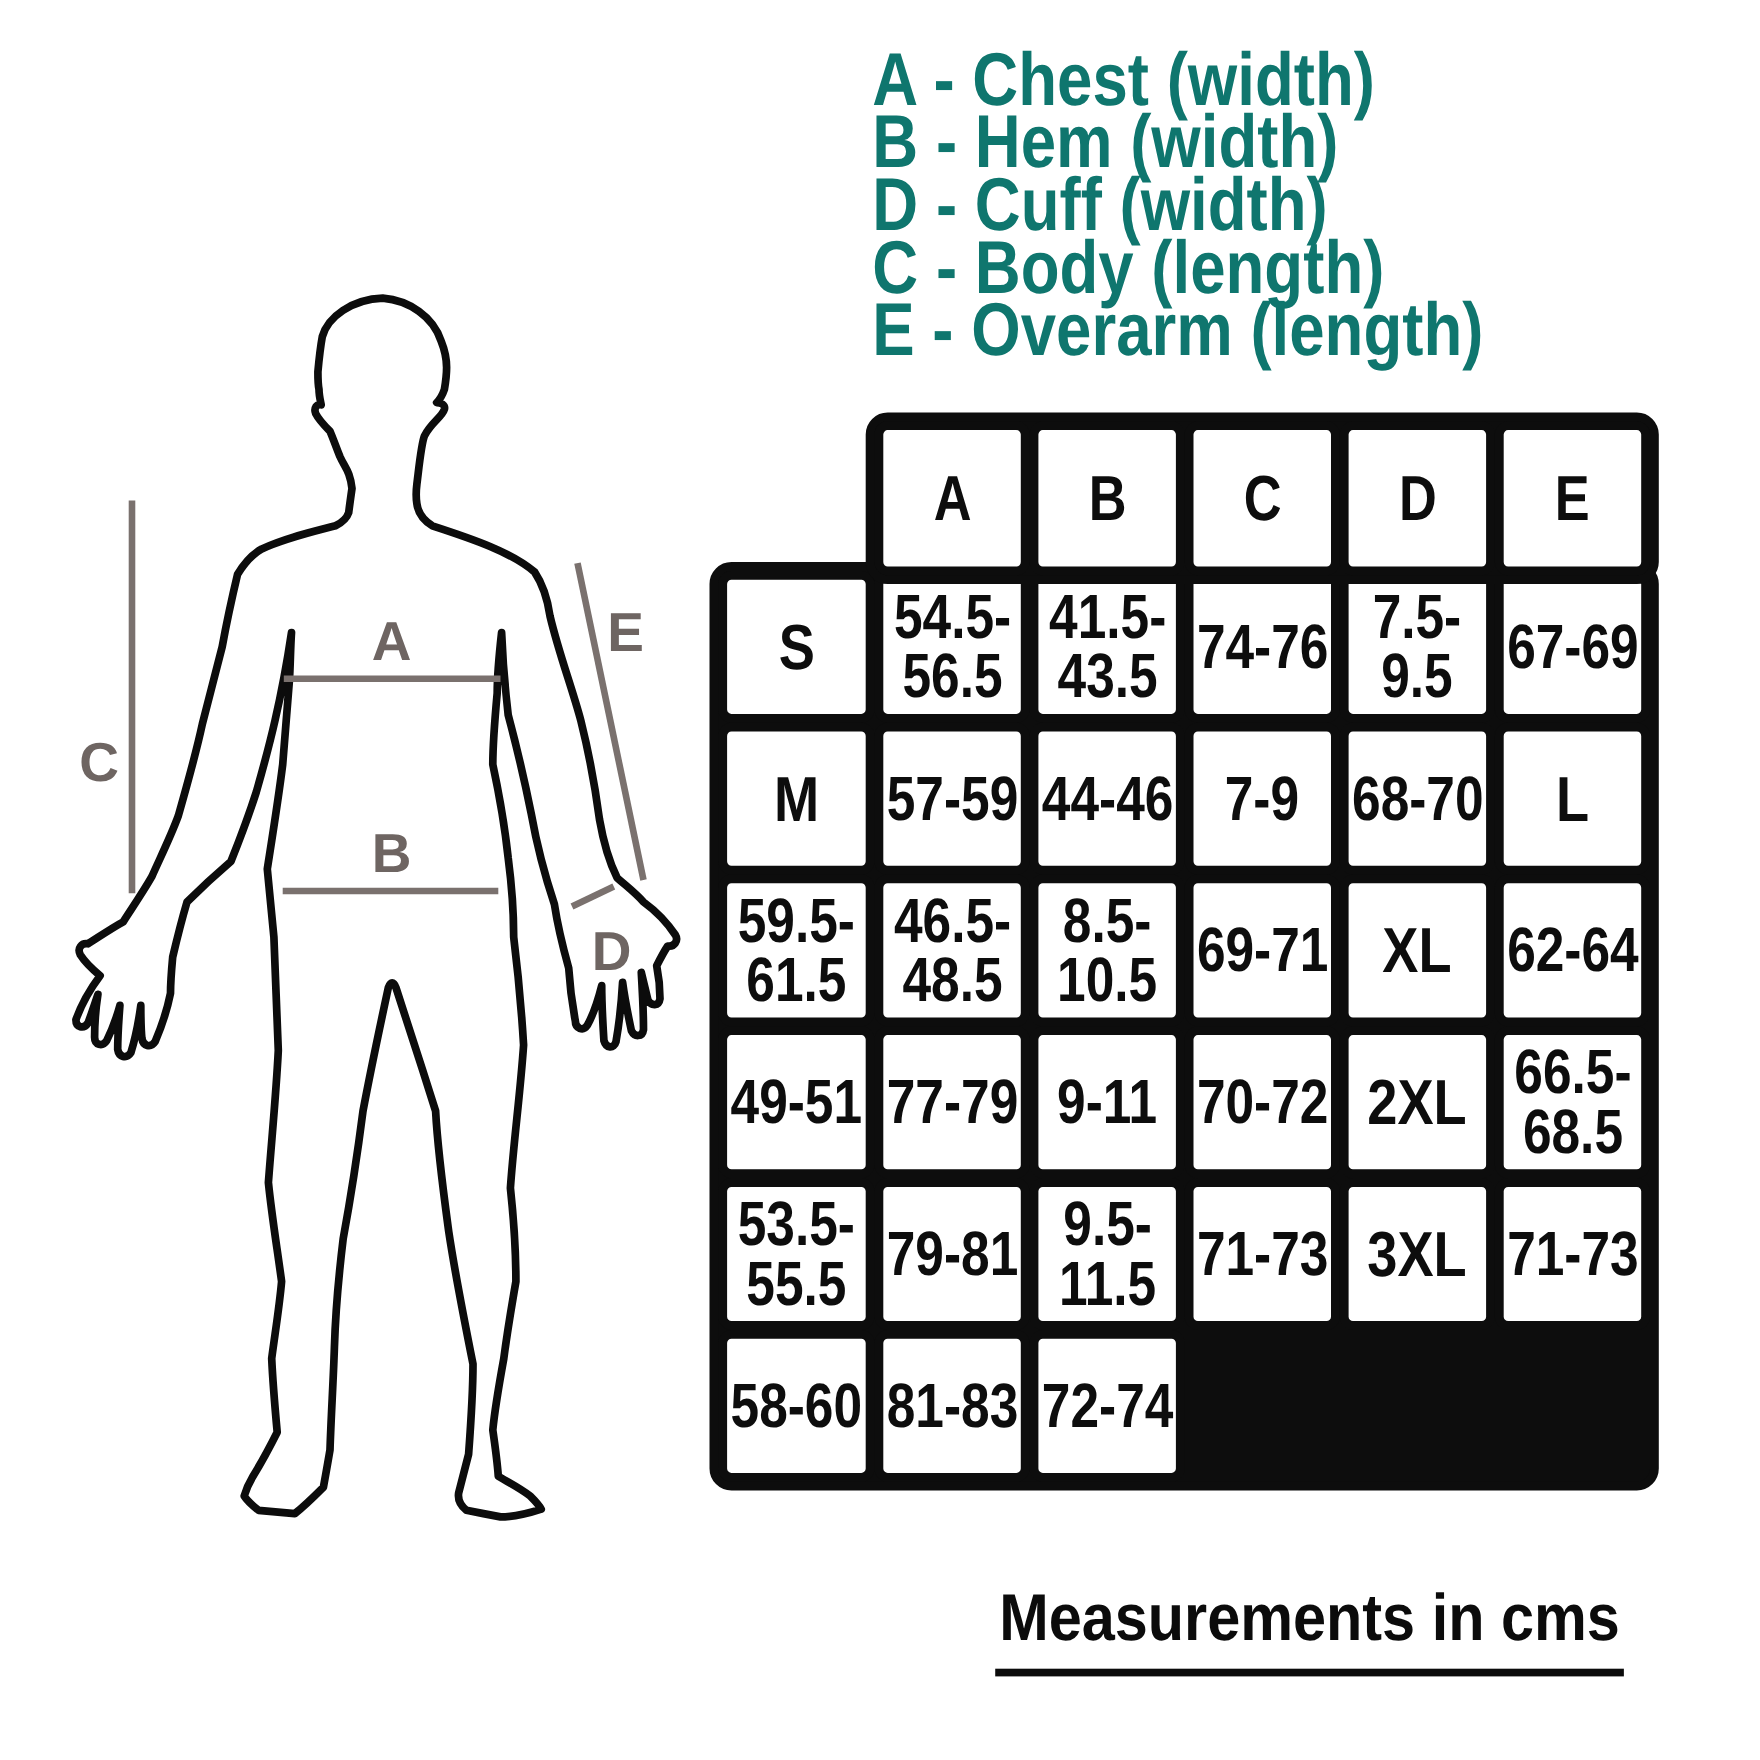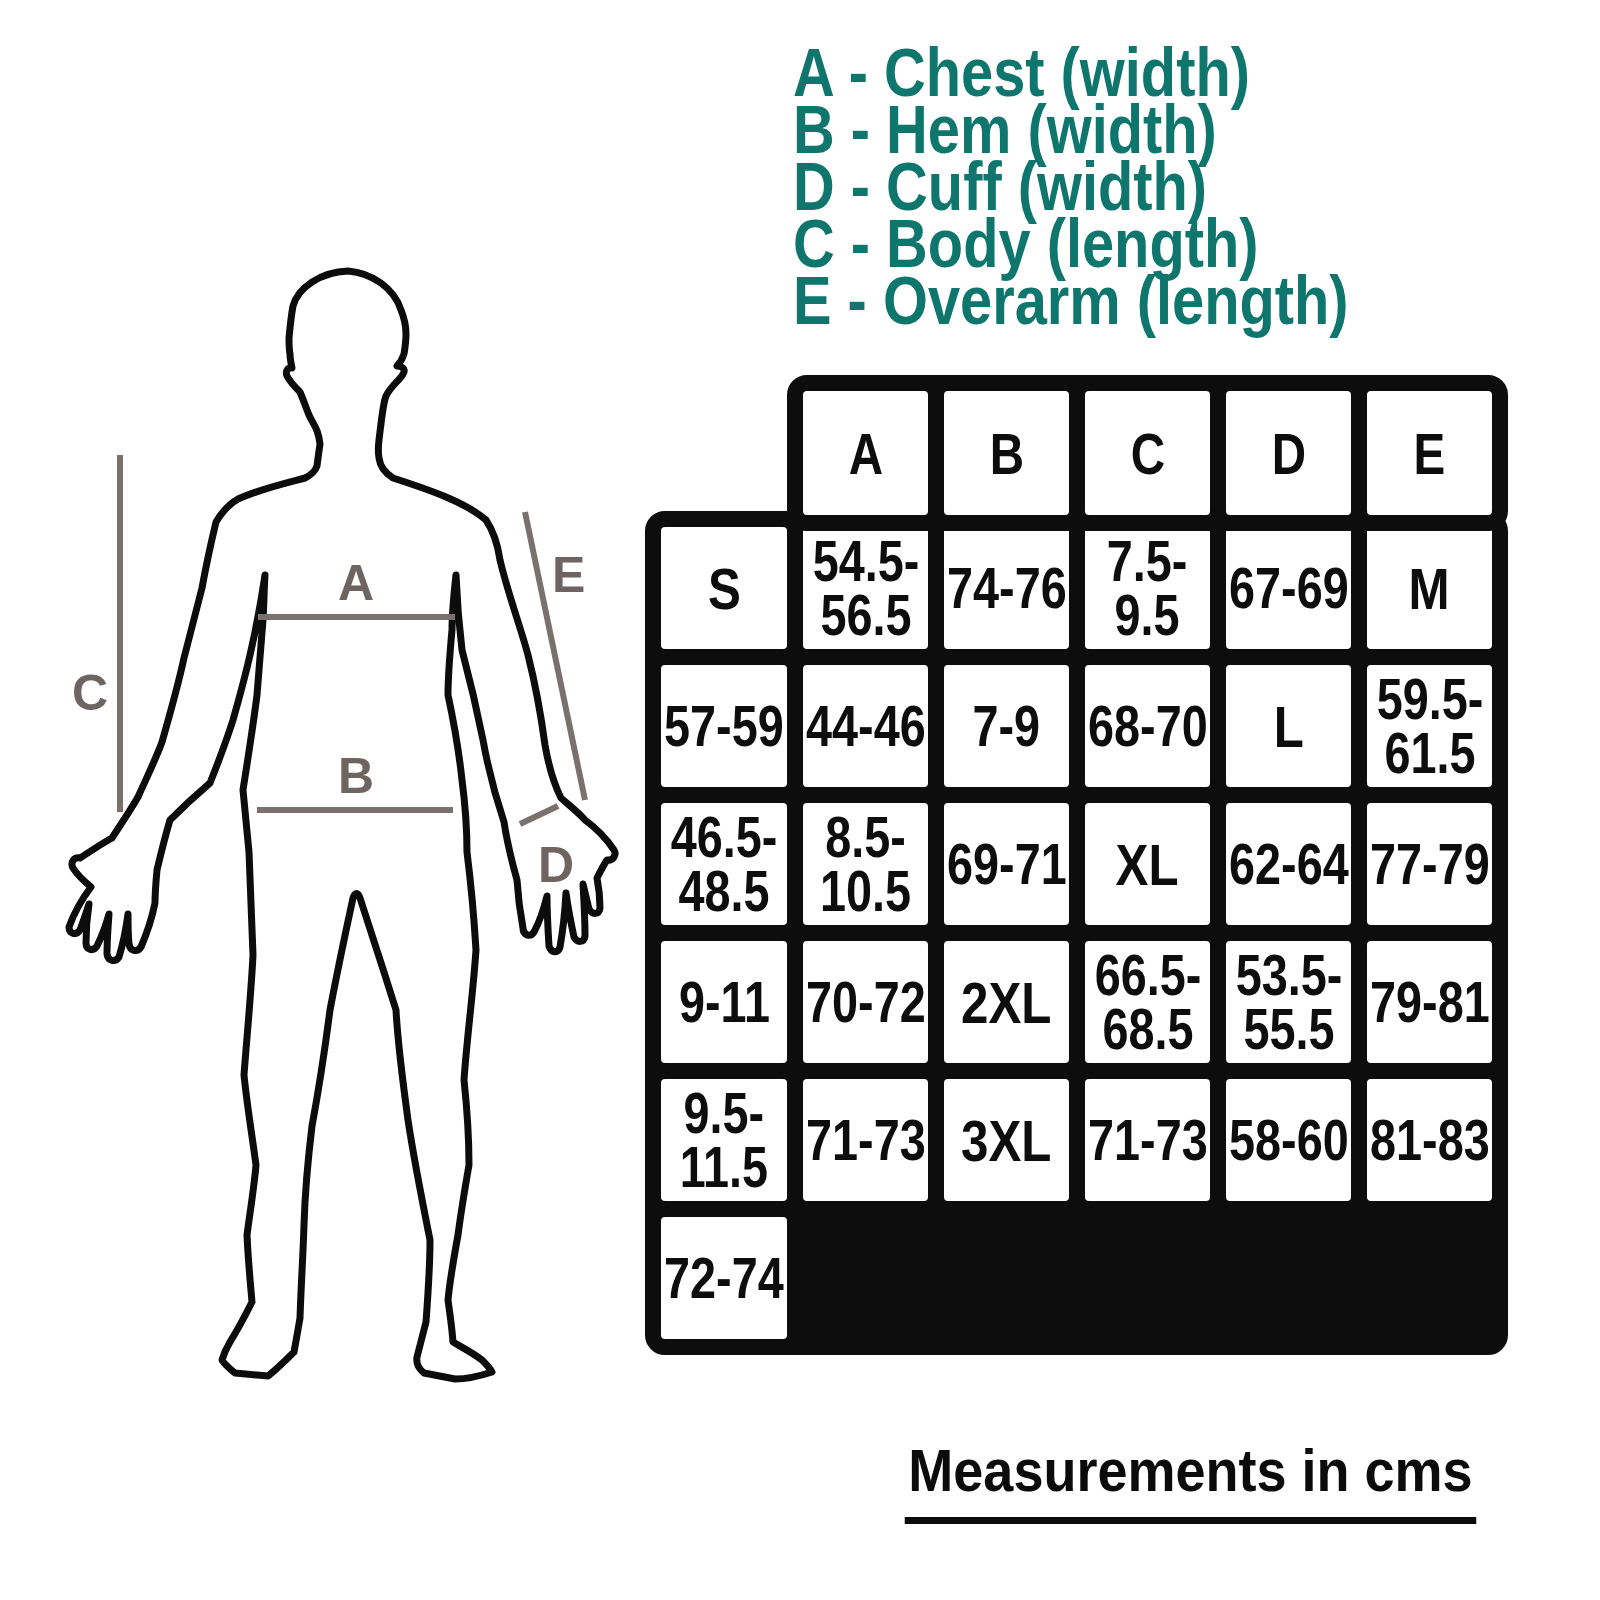--- a/index.html
+++ b/index.html
@@ -221,20 +221,26 @@
         <span class="cond">S</span>
       </div>
       <div class="cell value-cell">
         <span class="cond">
           <div class="value-line">54.5-</div>
           <div class="value-line">56.5</div>
         </span>
       </div>
       <div class="cell value-cell">
         <span class="cond">
+          <div class="value-line">41.5-</div>
+          <div class="value-line">43.5</div>
+        </span>
+      </div>
+      <div class="cell value-cell">
+        <span class="cond">
           <div class="value-line">74-76</div>
         </span>
       </div>
       <div class="cell value-cell">
         <span class="cond">
           <div class="value-line">7.5-</div>
           <div class="value-line">9.5</div>
         </span>
       </div>
       <div class="cell value-cell">
@@ -290,20 +296,25 @@
         <span class="cond">
           <div class="value-line">69-71</div>
         </span>
       </div>
       <div class="cell label-cell">
         <span class="cond">XL</span>
       </div>
       <div class="cell value-cell">
         <span class="cond">
           <div class="value-line">62-64</div>
+        </span>
+      </div>
+      <div class="cell value-cell">
+        <span class="cond">
+          <div class="value-line">49-51</div>
         </span>
       </div>
       <div class="cell value-cell">
         <span class="cond">
           <div class="value-line">77-79</div>
         </span>
       </div>
       <div class="cell value-cell">
         <span class="cond">
           <div class="value-line">9-11</div>

